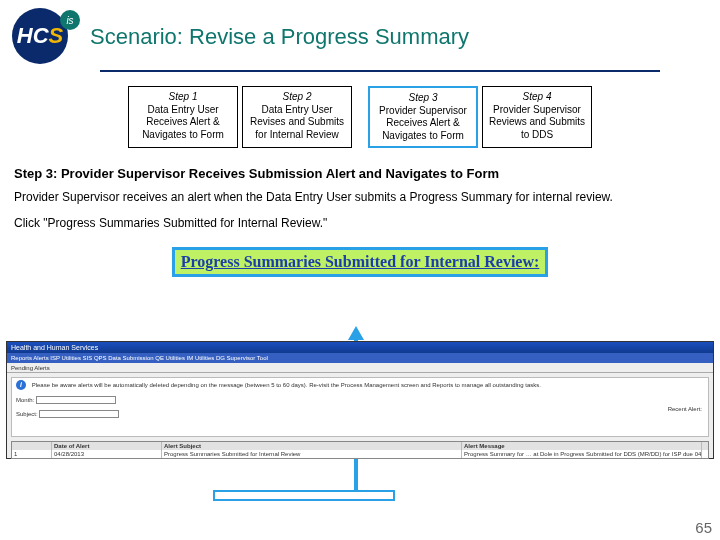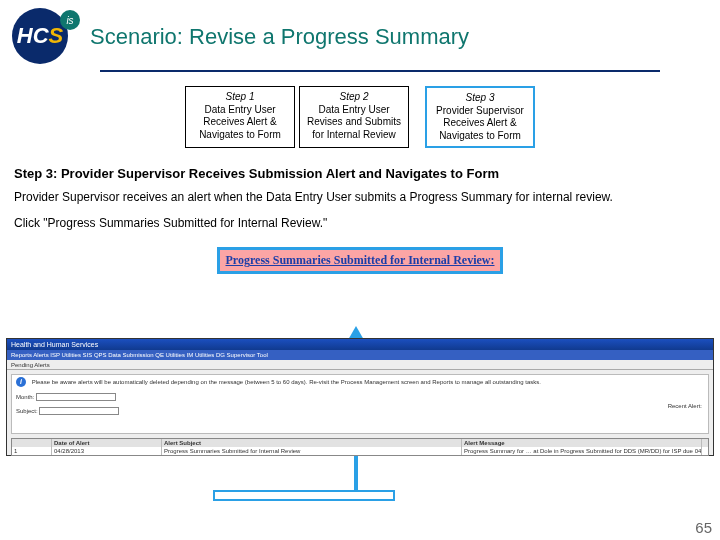--- a/index.html
+++ b/index.html
@@ -94,26 +94,26 @@
     line-height: 1.35;
   }
   .link-box-row {
     display:flex;
     justify-content:center;
     padding: 8px 0 4px 0;
   }
   .link-box {
     border: 3px solid #2aa0e6;
     padding: 3px 6px;
-    font-size: 12px;
+    font-size: 16px;
     font-family: "Times New Roman", serif;
     color: #1c3ea8;
     text-decoration: underline;
     font-weight: bold;
-    background:#fca5a5;
+    background:#bef264;
   }
   svg.arrow {
     position:absolute;
     left: 346px;
     top: 326px;
     overflow: visible;
   }
   .app-screenshot {
     margin: 60px 6px 0 6px;
     border: 1px solid #333;
@@ -239,20 +239,24 @@
     <div>Data Entry User Receives Alert &amp; Navigates to Form</div>
   </div>
   <div class="step">
     <div class="label">Step 2</div>
     <div>Data Entry User Revises and Submits for Internal Review</div>
   </div>
   <div class="step highlight">
     <div class="label">Step 3</div>
     <div>Provider Supervisor Receives Alert &amp; Navigates to Form</div>
   </div>
+  <div class="step">
+    <div class="label">Step 4</div>
+    <div>Provider Supervisor Reviews and Submits to DDS</div>
+  </div>
 </div>
 
 <div class="step-heading">Step 3: Provider Supervisor Receives Submission Alert and Navigates to Form</div>
 <div class="body-text">Provider Supervisor receives an alert when the Data Entry User submits a Progress Summary for internal review.</div>
 <div class="body-text">Click "Progress Summaries Submitted for Internal Review."</div>
 
 <div class="link-box-row">
   <div class="link-box">Progress Summaries Submitted for Internal Review:</div>
 </div>
 

